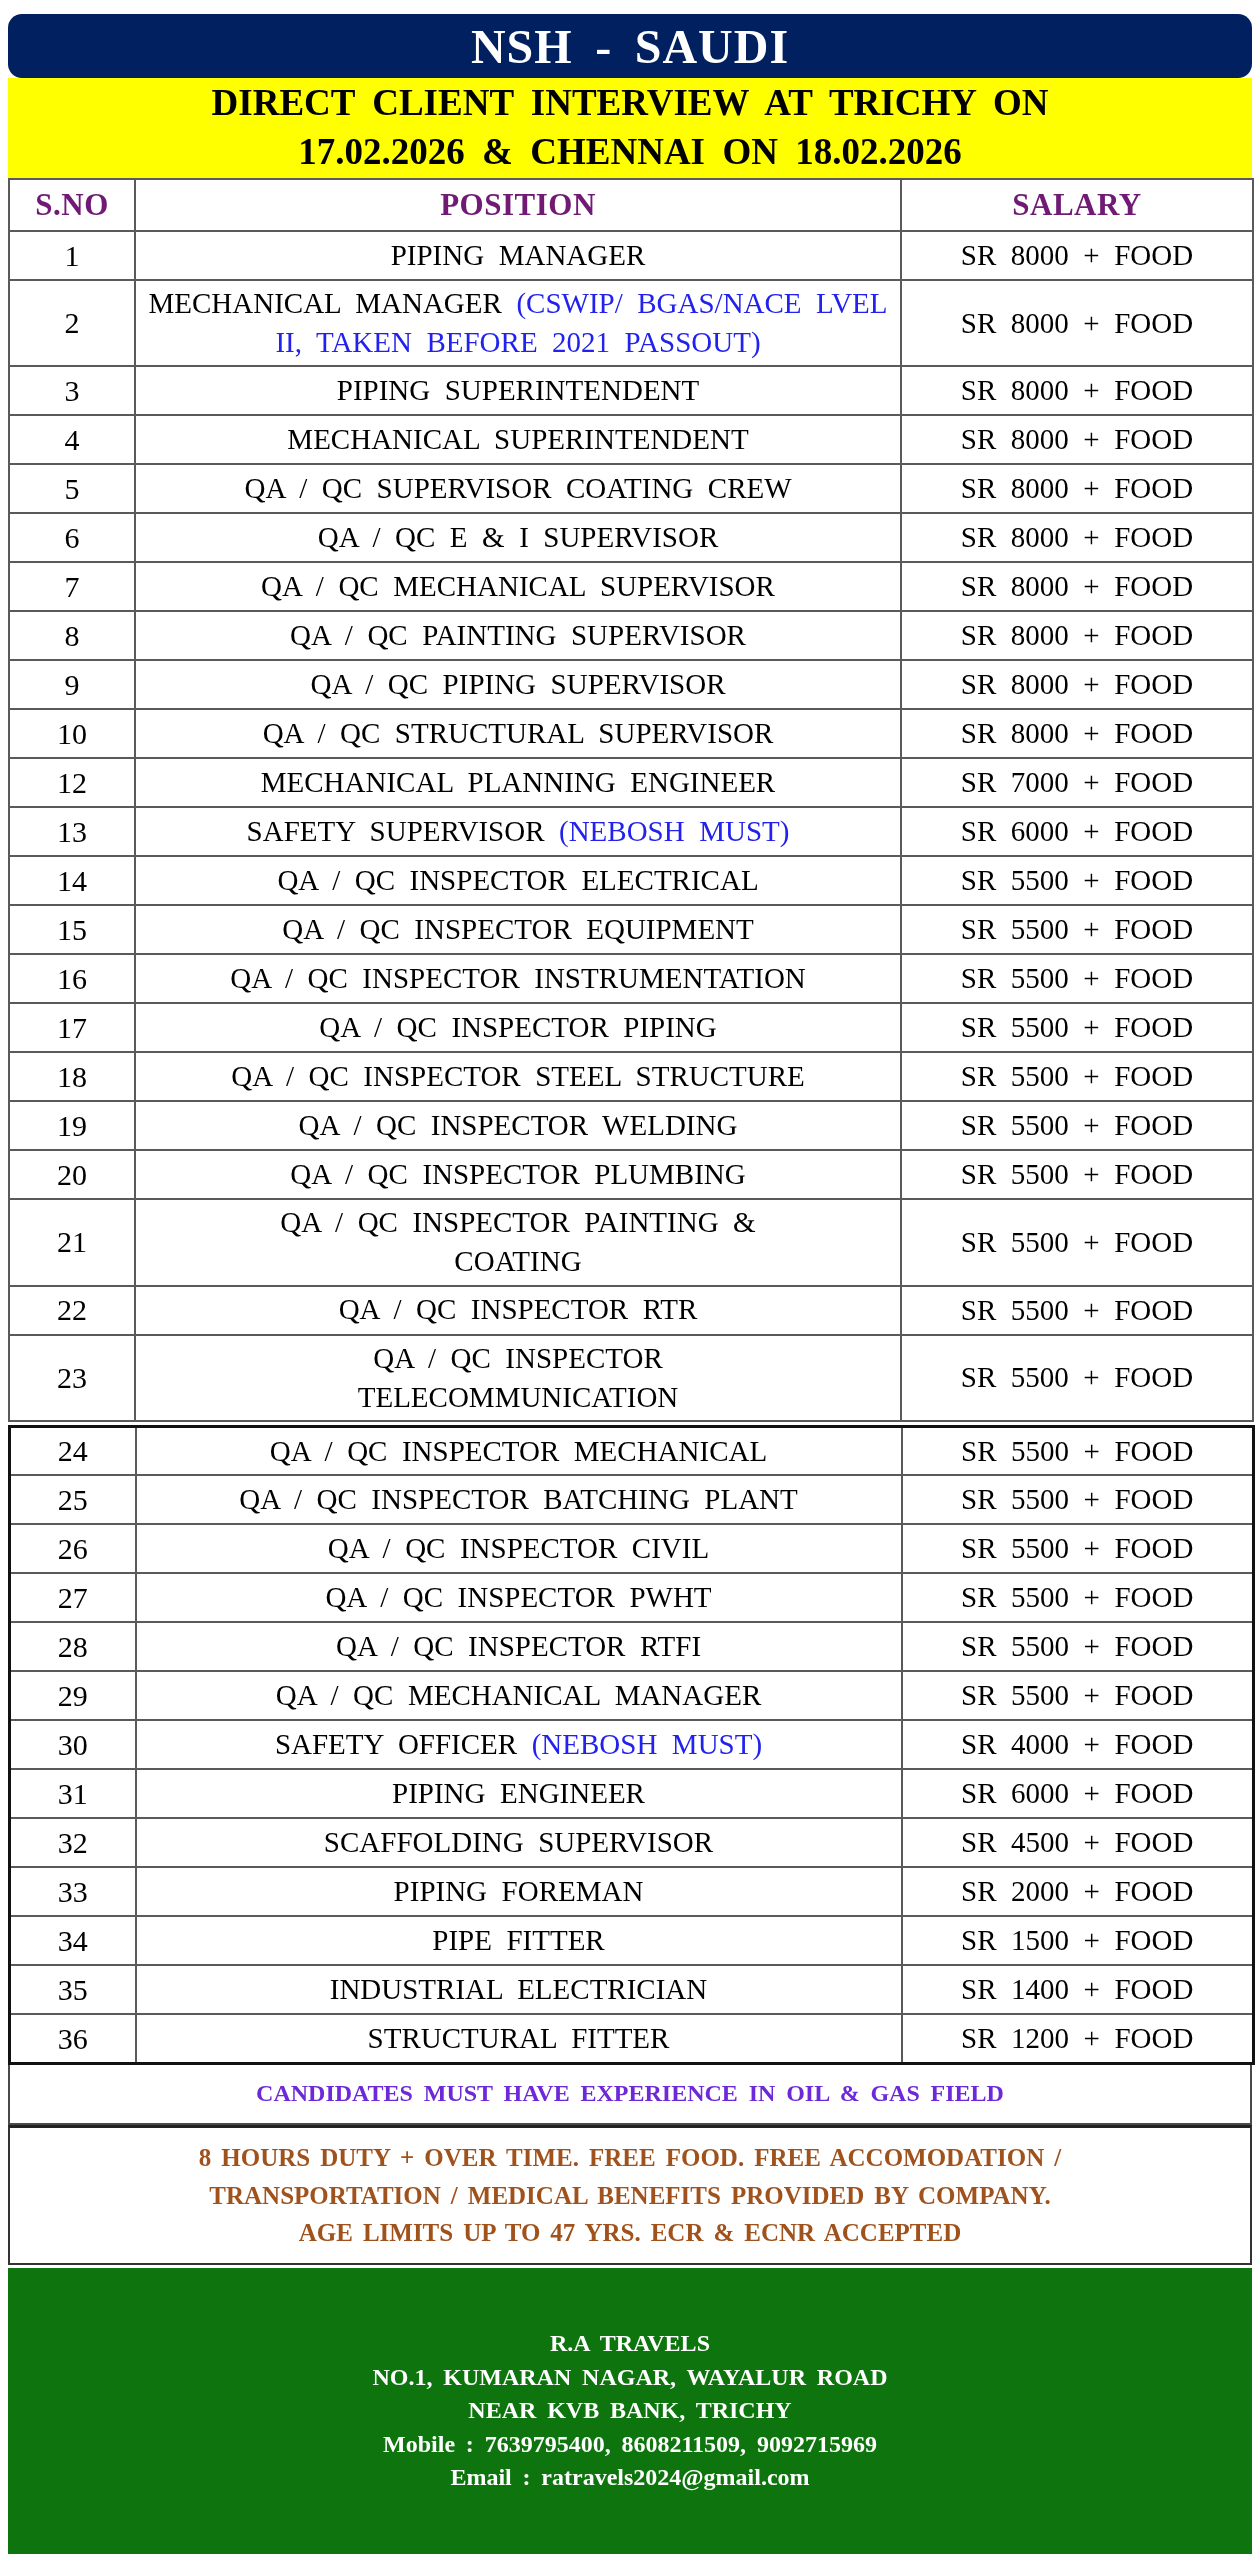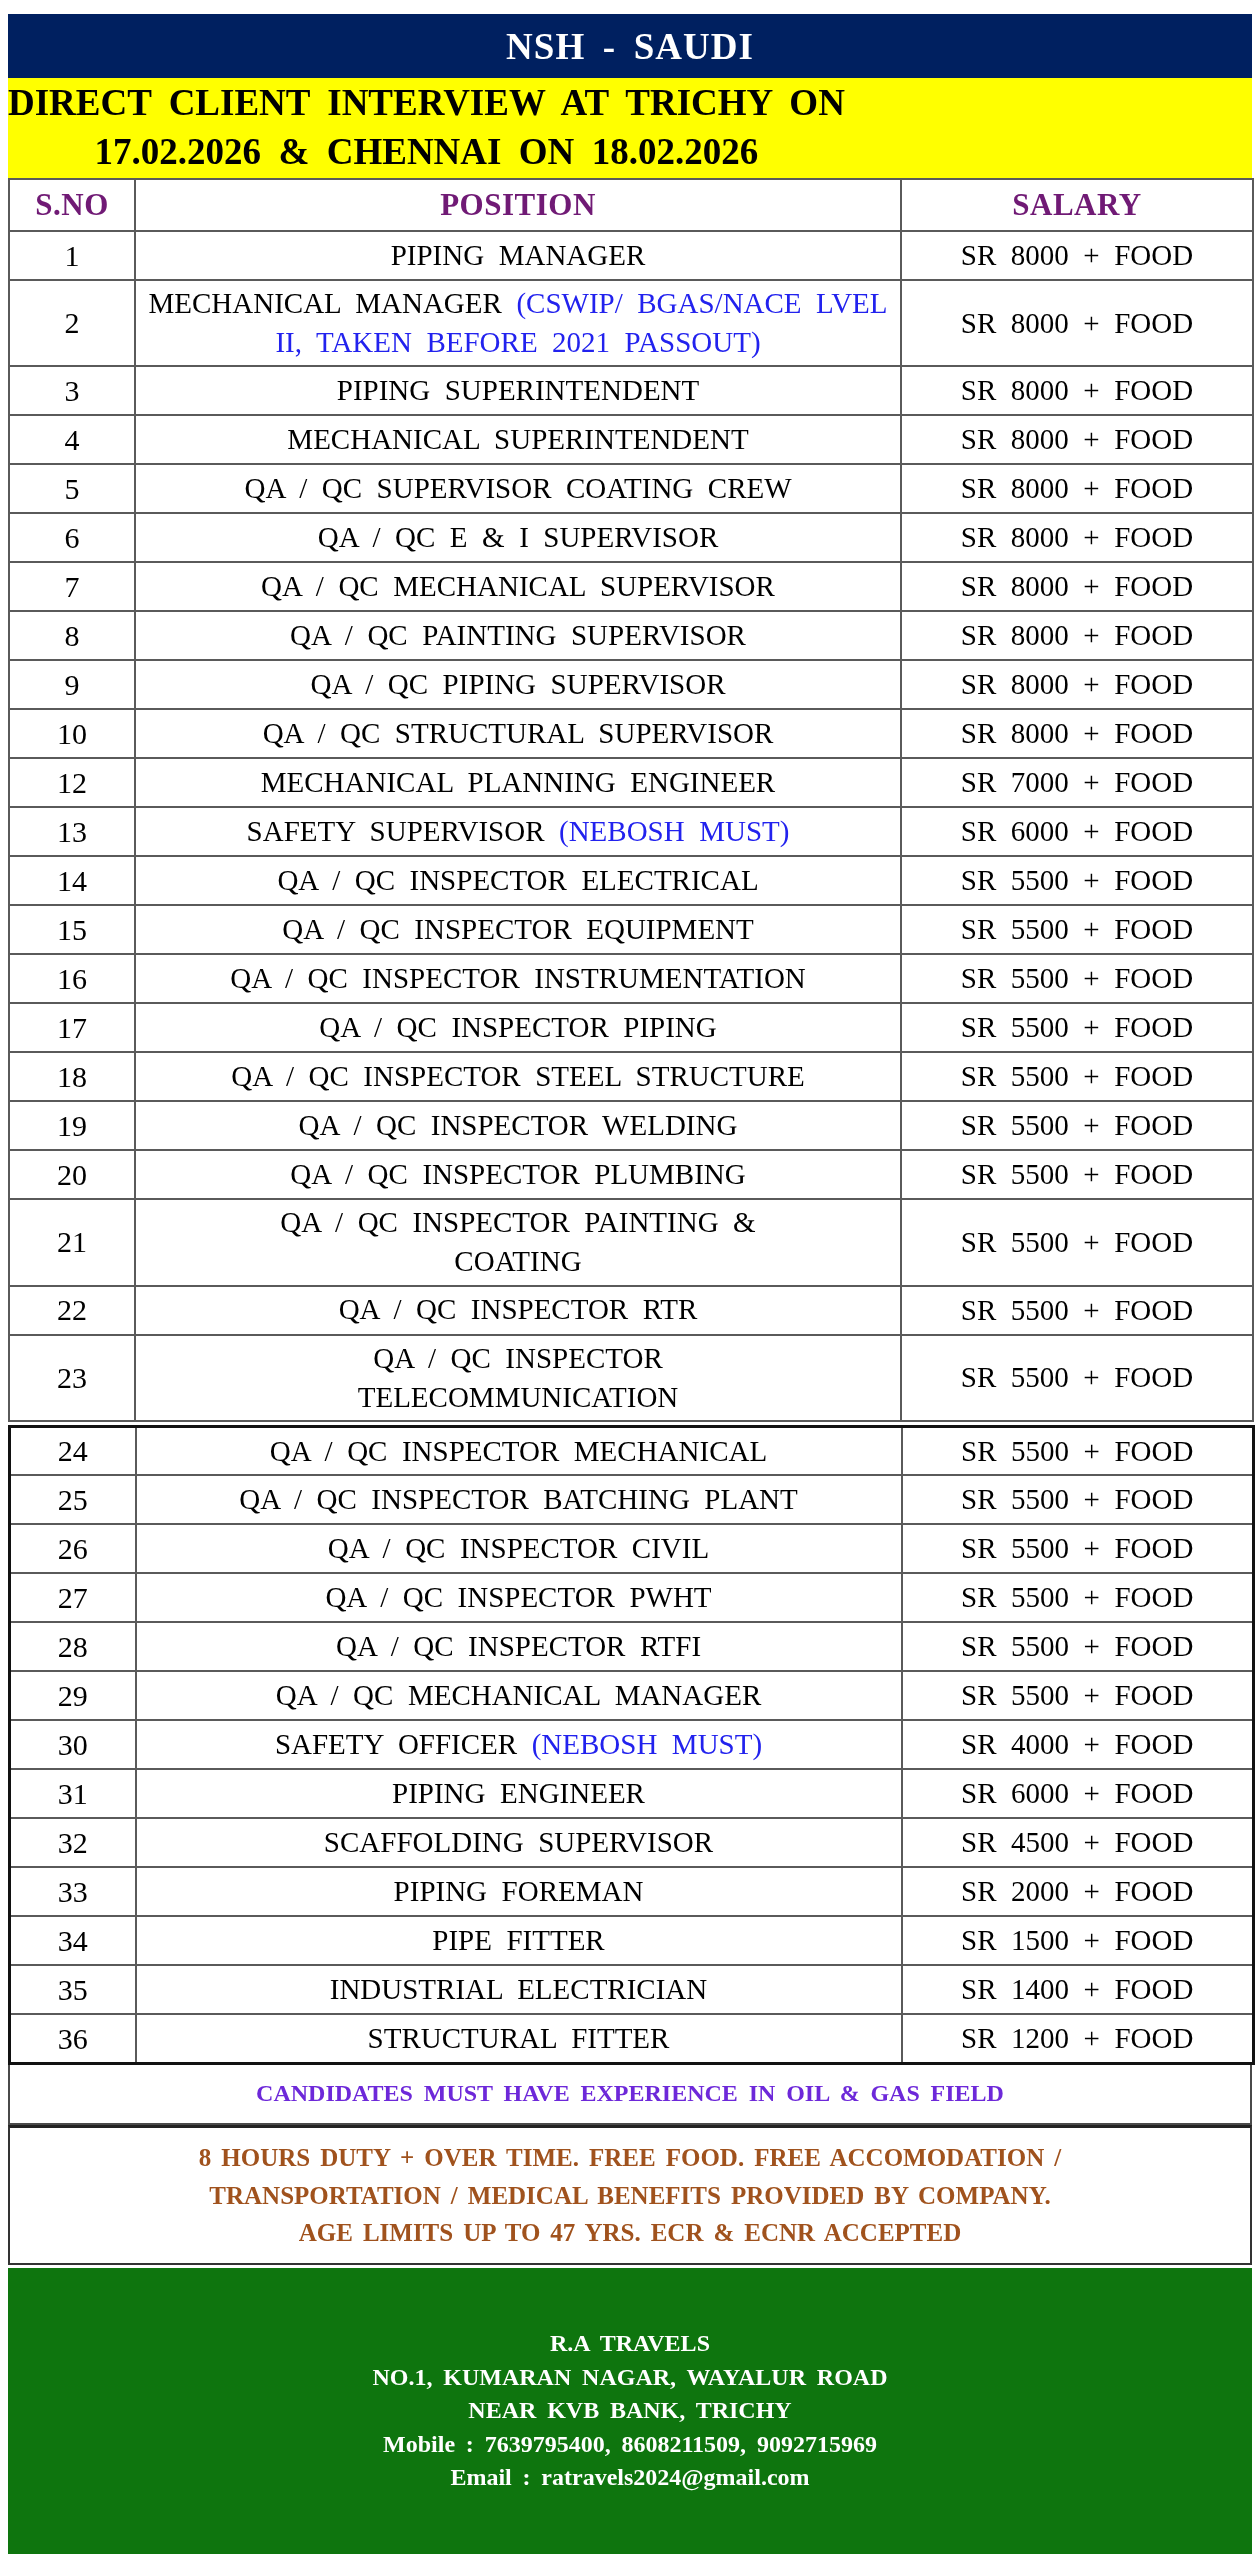--- a/index.html
+++ b/index.html
@@ -14,29 +14,29 @@
     padding: 14px 8px 6px 8px;
     display: flex; flex-direction: column;
     background: #ffffff;
   }
   
   .title-bar {
     background: #002060;
     color: #ffffff;
     min-height: 64px;
     display: flex; align-items: center; justify-content: center;
-    font-size: 37px; font-weight: bold;
-    letter-spacing: 1px; word-spacing: 0.2em;
+    font-size: 48px; font-weight: bold;
+    letter-spacing: 1px; word-spacing: 0.2em; border-radius: 14px;
   }
   
   .banner {
     background: #ffff00;
     color: #000000;
     min-height: 100px;
-    display: flex; align-items: center; 
+    display: flex; align-items: center; justify-content: center;
     text-align: center;
     font-size: 37px; font-weight: bold;
     white-space: pre-line;
     line-height: 1.32;
     word-spacing: 0.22em;
   }
   
   table { border-collapse: collapse; width: 100%; table-layout: fixed; }
   .jobs-table-primary { border: 2px solid #3a3a3a; }
   .jobs-table-secondary { border: 3px solid #111111; margin-top: 3px; }

